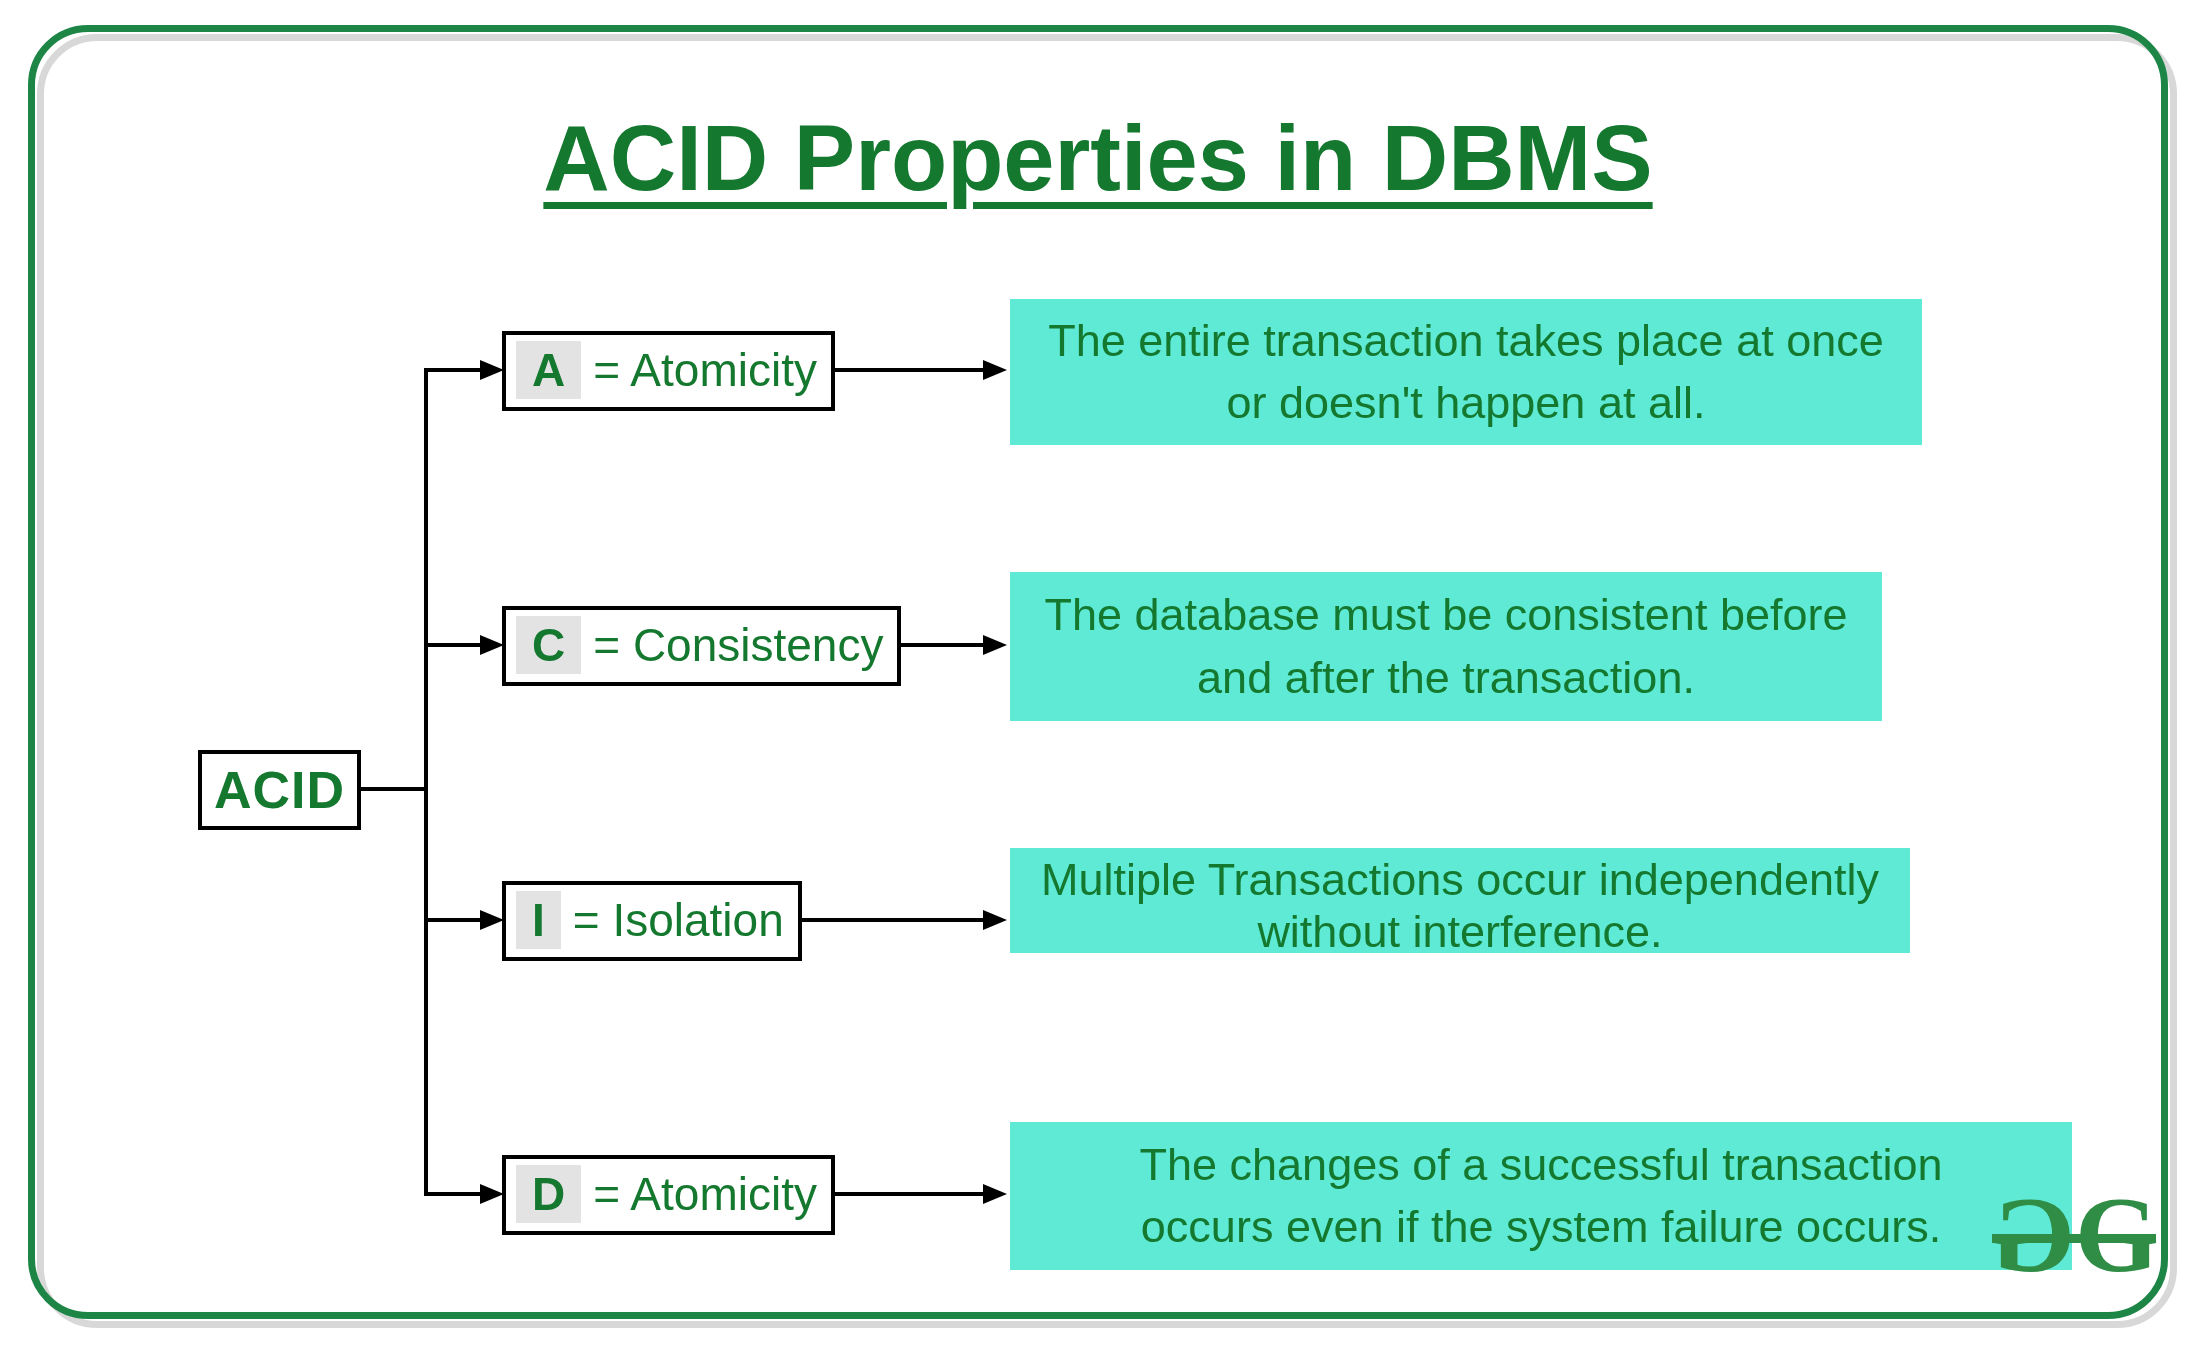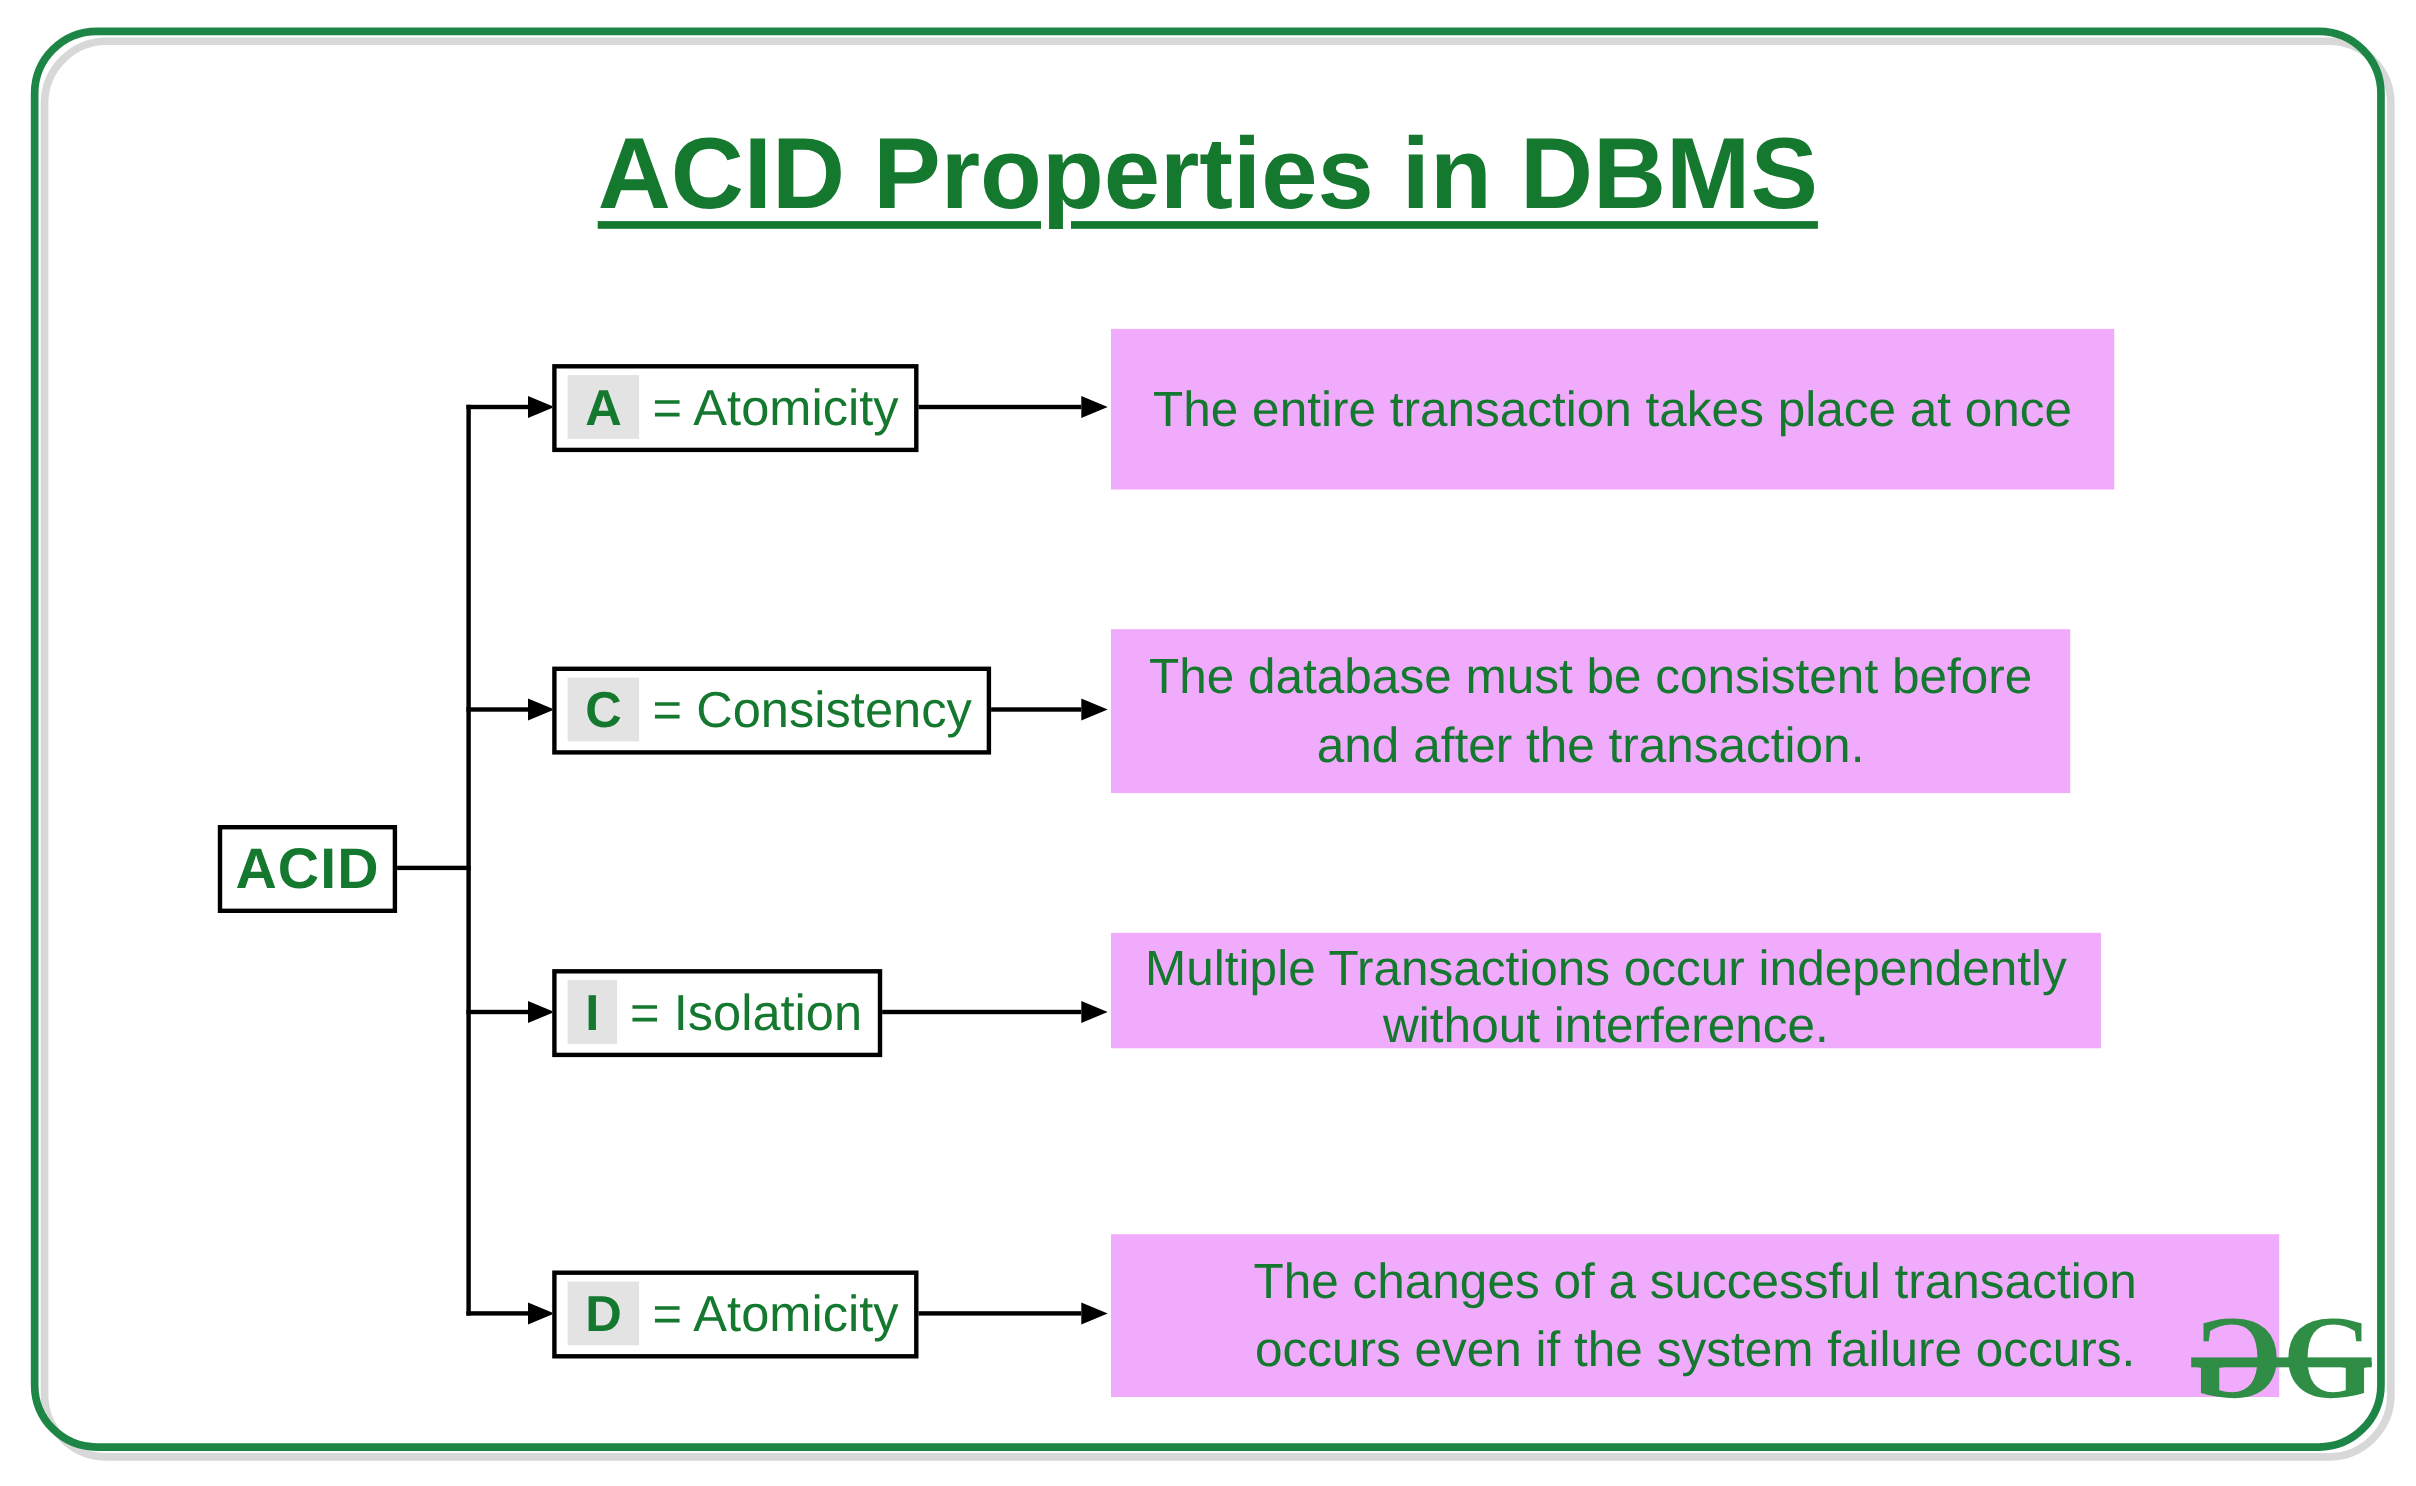--- a/index.html
+++ b/index.html
@@ -76,21 +76,21 @@
     color: #14782f;
     font-weight: bold;
     padding: 2px 16px;
     margin-right: 12px;
   }
 
   
   .desc {
     position: absolute;
     box-sizing: border-box;
-    background: #f0abfc;
+    background: #5eead4;
     color: #14782f;
     font-size: 45px;
     display: flex;
     flex-direction: column;
     justify-content: space-evenly;
     align-items: center;
     text-align: center;
     padding: 6px 10px;
     z-index: 2;
   }
@@ -167,20 +167,21 @@
     <span class="chip">I</span>
     <span>= Isolation</span>
   </div>
   <div class="node-box prop-box" style="left:502px; top:1155px;">
     <span class="chip">D</span>
     <span>= Atomicity</span>
   </div>
 
   <div class="desc" style="left:1010px; top:299px; width:912px; height:146px;">
     <div>The entire transaction takes place at once</div>
+    <div>or doesn't happen at all.</div>
   </div>
   <div class="desc" style="left:1010px; top:572px; width:872px; height:149px;text-align:right;">
     <div>The database must be consistent before</div>
     <div>and after the transaction.</div>
   </div>
   <div class="desc" style="left:1010px; top:848px; width:900px; height:105px;">
     <div>Multiple Transactions occur independently</div>
     <div>without interference.</div>
   </div>
   <div class="desc" style="left:1010px; top:1122px; width:1062px; height:148px;">

